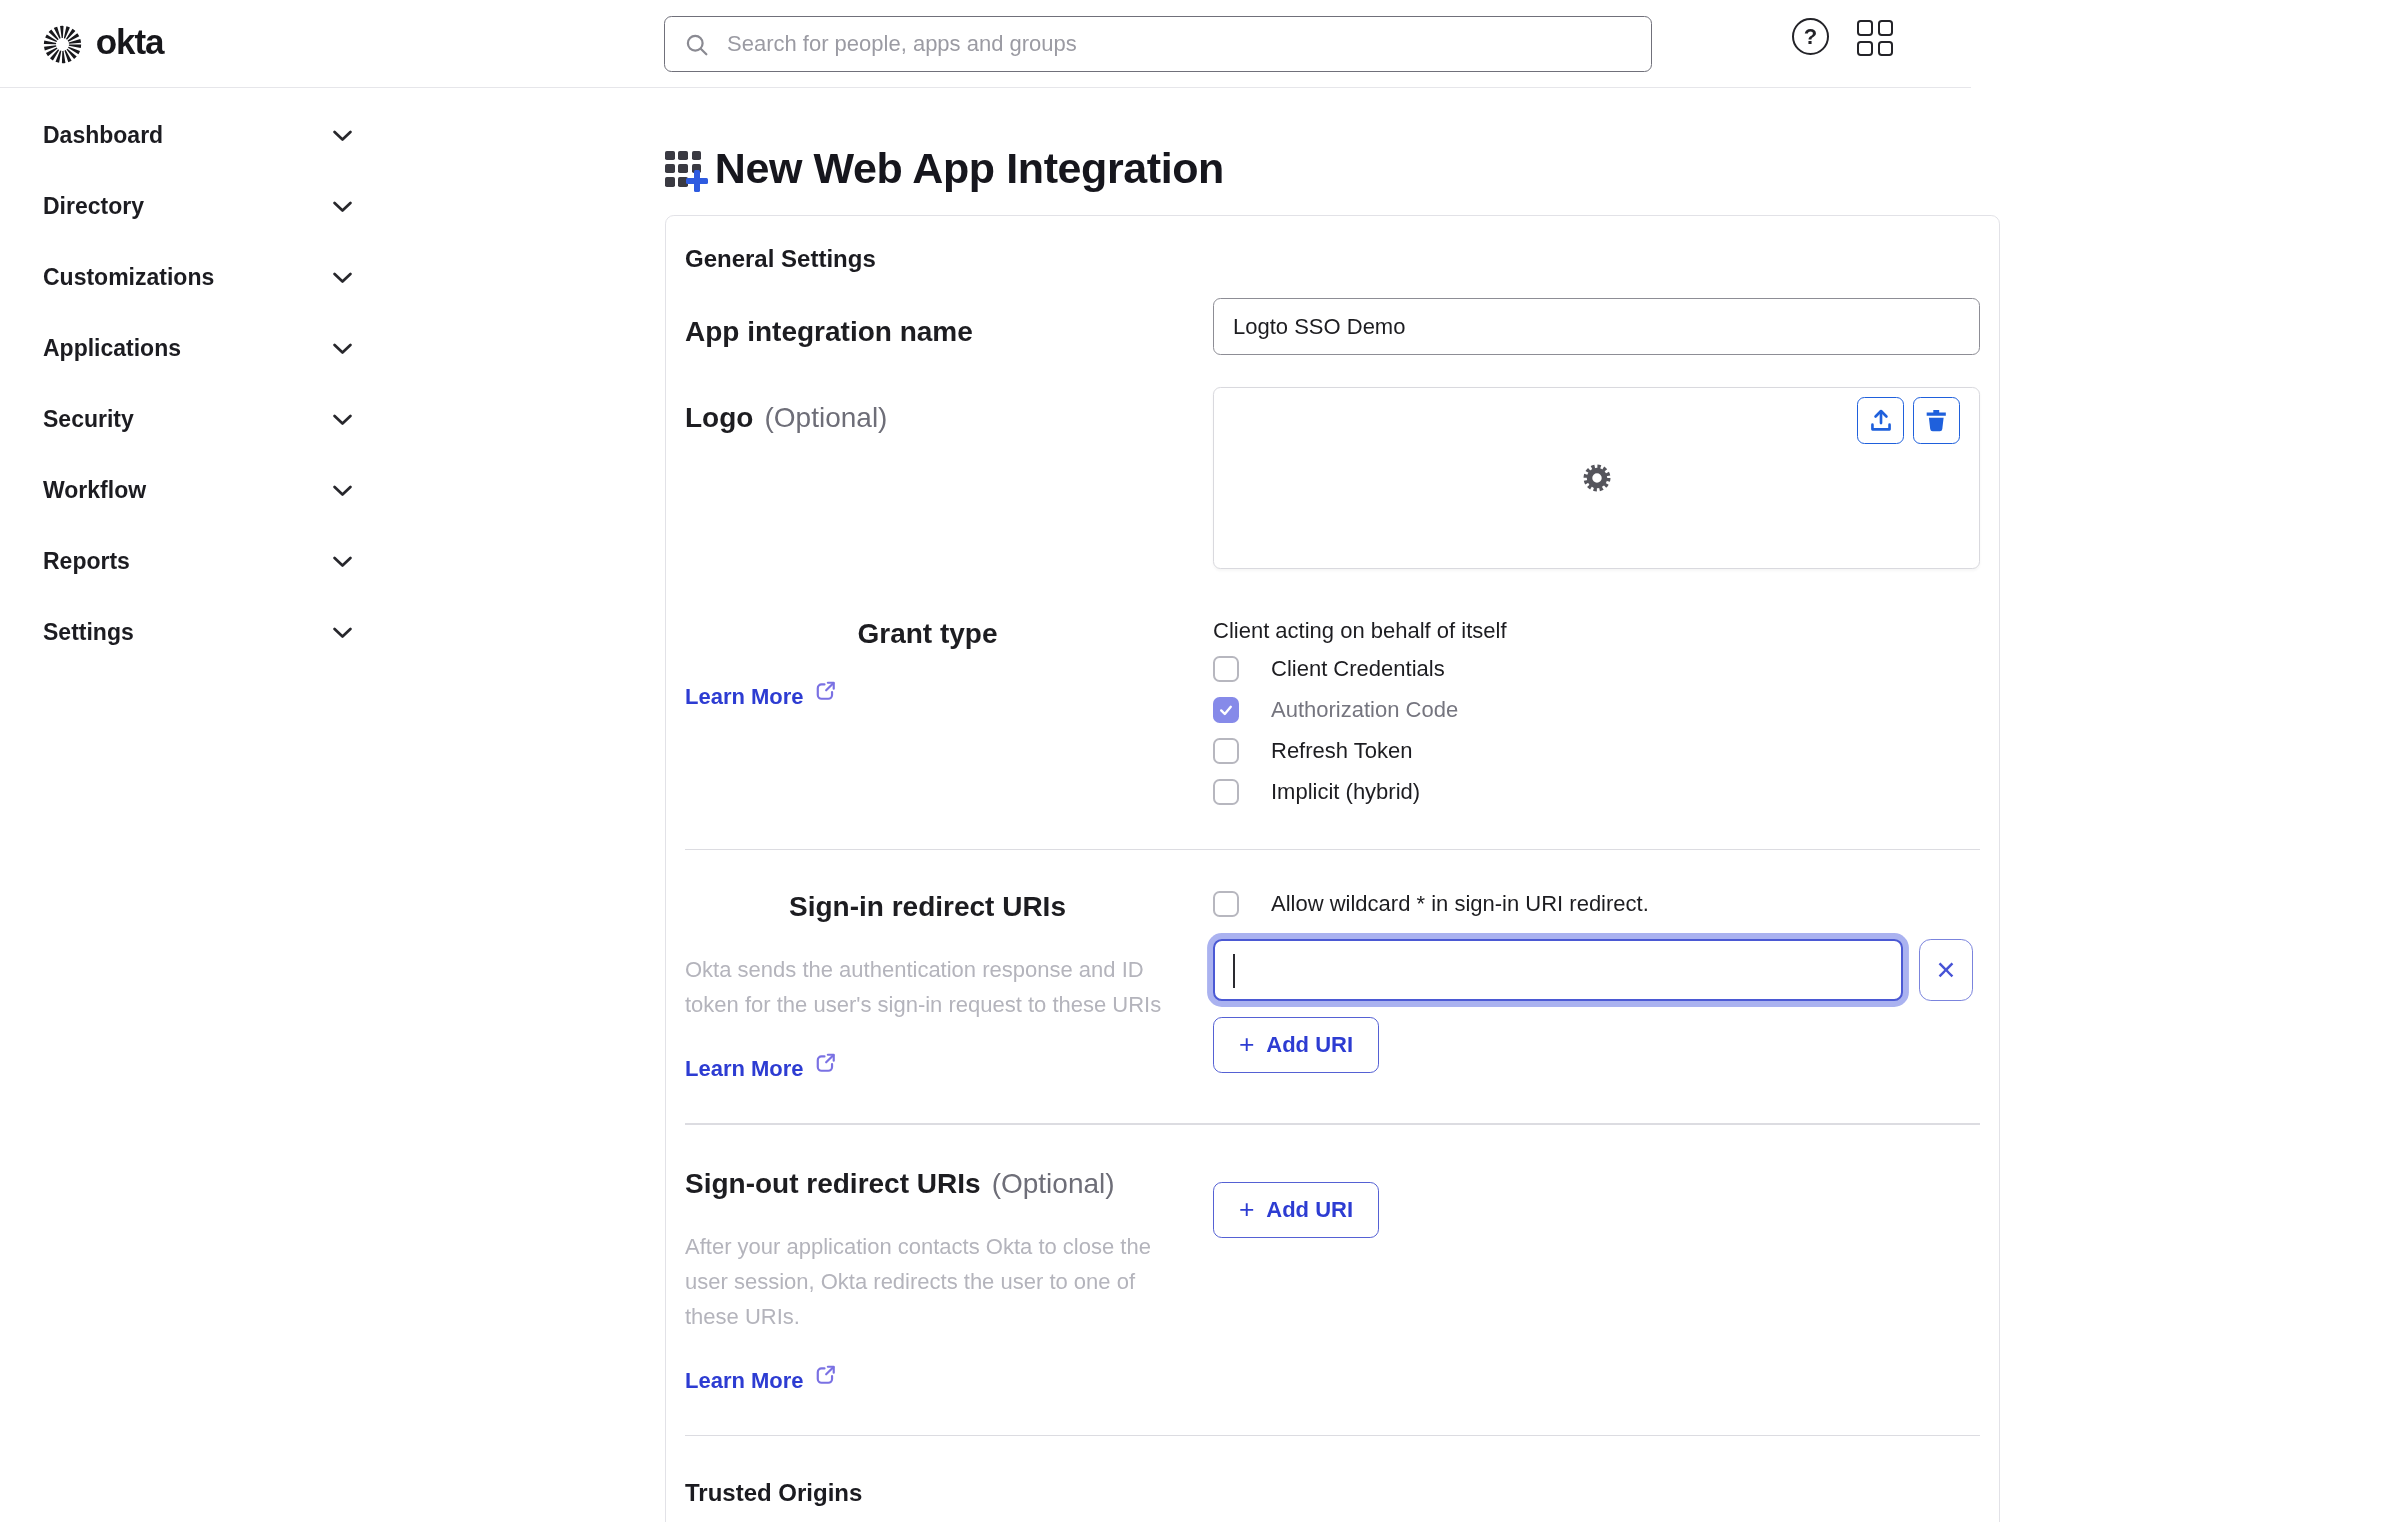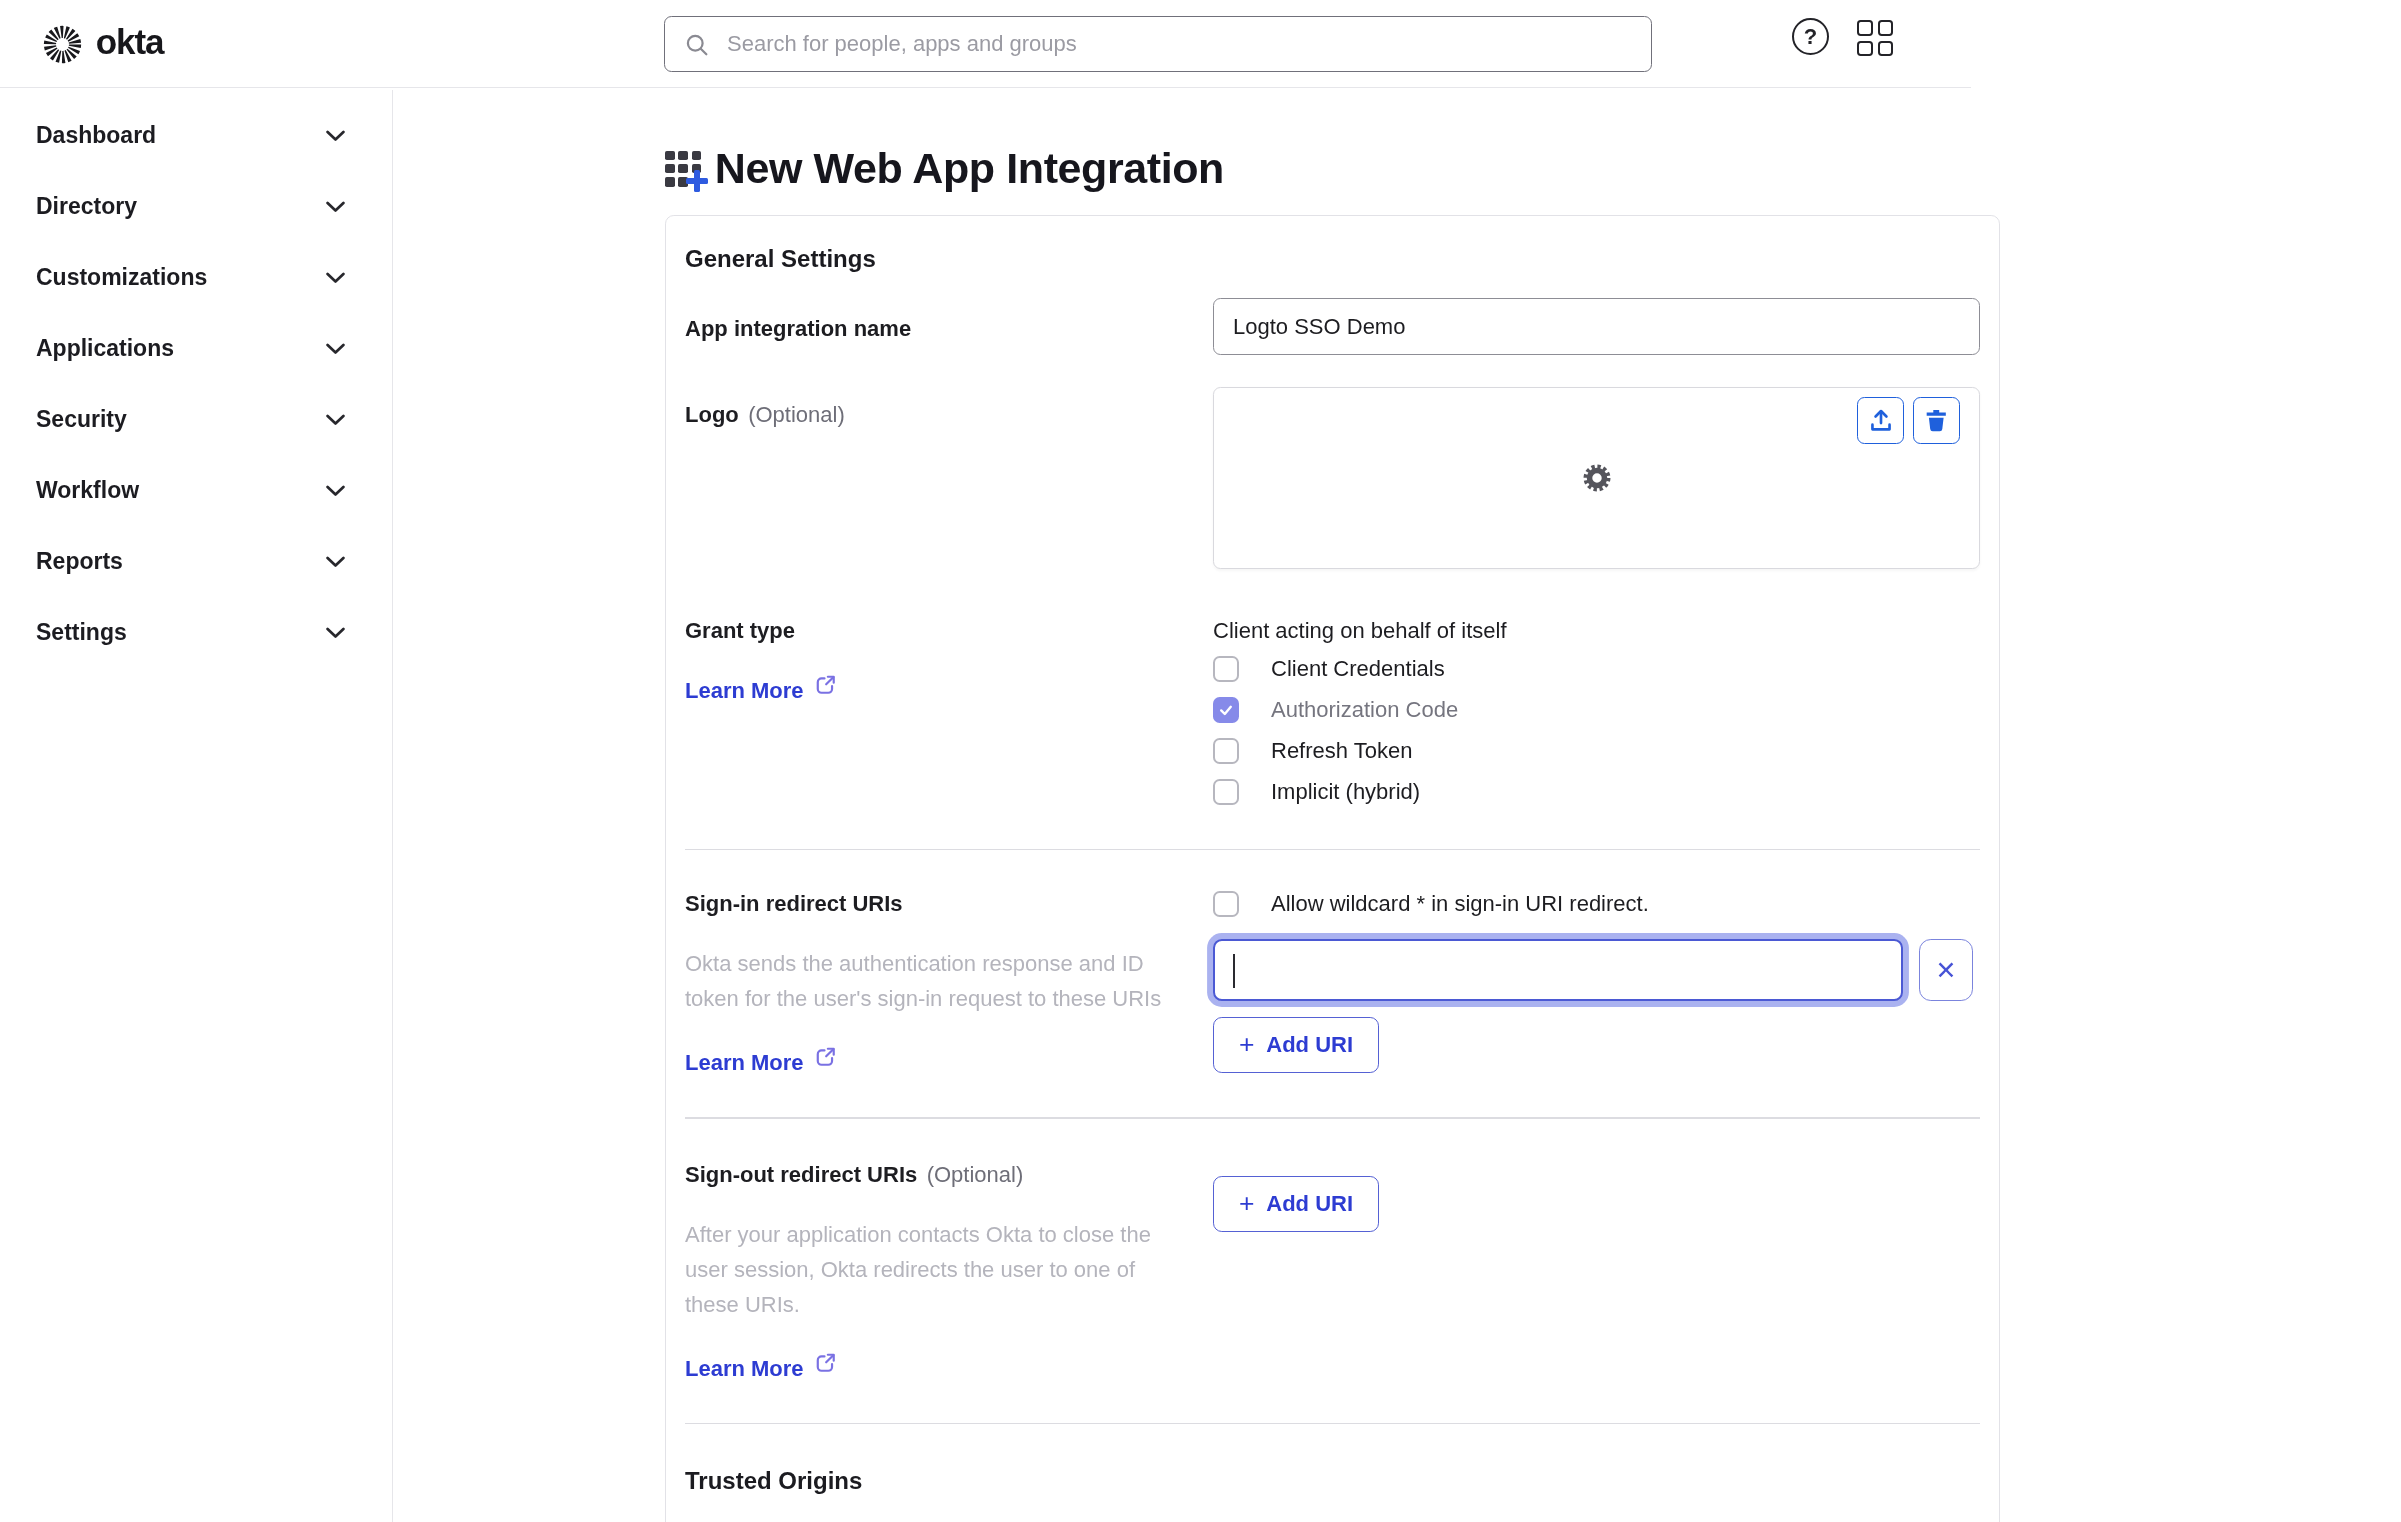--- a/index.html
+++ b/index.html
@@ -18,21 +18,21 @@
   .search-input::placeholder { color:#9b9ba3; }
   .search-icon { position:absolute; left:19px; top:14.7px; }
   .hdr-help { position:absolute; left:1792px; top:18.4px; width:37px; height:37px; border:2.5px solid #232328;
               border-radius:50%; display:flex; align-items:center; justify-content:center;
               font-size:22px; font-weight:700; color:#232328; background:#fff; }
   .hdr-apps { position:absolute; left:1857px; top:20px; width:37px; height:35px;
               display:grid; grid-template-columns:15.5px 15.5px; grid-template-rows:15.5px 15.5px; gap:5.2px; }
   .hdr-apps span { border:2.5px solid #232328; border-radius:3.7px; }
 
   
-  .sidebar { position:absolute; left:1px; top:90px; bottom:0; width:392px;
+  .sidebar { position:absolute; left:8px; top:90px; bottom:0; width:392px;
              border-right:1.5px solid #e6e6ea; padding-top:10.3px; background:#fff; }
   .side-item { height:71px; display:flex; align-items:center; justify-content:space-between;
                padding:0 47px 0 35px; cursor:pointer; }
   .side-item .lbl { font-size:23px; font-weight:700; color:#1c1c21; }
 
   
   .main { position:absolute; left:394px; top:90px; right:0; bottom:0; overflow:hidden; background:#fff; }
   .title-row { position:absolute; left:271px; top:54px; display:flex; align-items:center; gap:11.8px; }
   .page-title { font-size:43px; font-weight:700; color:#16161d; letter-spacing:-0.4px; }
   .title-icon { position:relative; width:38px; height:43px; margin-top:4.4px; }
@@ -43,21 +43,21 @@
   .title-icon .plus:after { left:0; top:8px; width:22px; height:6.6px; }
 
   
   .card { position:absolute; left:271px; top:125px; width:1335px; height:1457px;
           border:1.5px solid #e2e2e7; border-radius:8.8px; padding:29px 19px 29px; background:#fff; }
   .card h2 { font-size:24px; font-weight:700; color:#1b1b20; }
   .gs-heading { margin-bottom:25px; }
   .form-row { display:flex; align-items:flex-start; }
   .col-label { width:528px; flex:0 0 528px; padding-right:43px; }
   .col-ctrl  { flex:1 1 auto; }
-  .f-label { font-size:22px; font-weight:700; color:#1d1d21; }
+  .f-label { font-size:28px; font-weight:700; color:#1d1d21;text-align:center; }
   .optional { font-weight:400; color:#6e6e78; }
   .desc { font-size:22px; color:#b4b4bc; line-height:35px; margin-top:29px; }
   .learn-more { display:inline-flex; align-items:center; gap:10.3px; margin-top:22px; cursor:pointer; text-decoration:none; }
   .learn-more .lm-text { font-size:22px; font-weight:700; color:#2d3cd2;margin-top:12px; }
 
   .row-appname { margin-top:0; }
   .row-appname .col-label { padding-top:17.7px; }
   .text-input { width:100%; height:57px; border:1.8px solid #8d8d95; border-radius:7.4px;
                 padding:0 19px; font-size:22px; color:#1d1d21; outline:none;
                 font-family:"Liberation Sans", sans-serif; background:#fff; }

